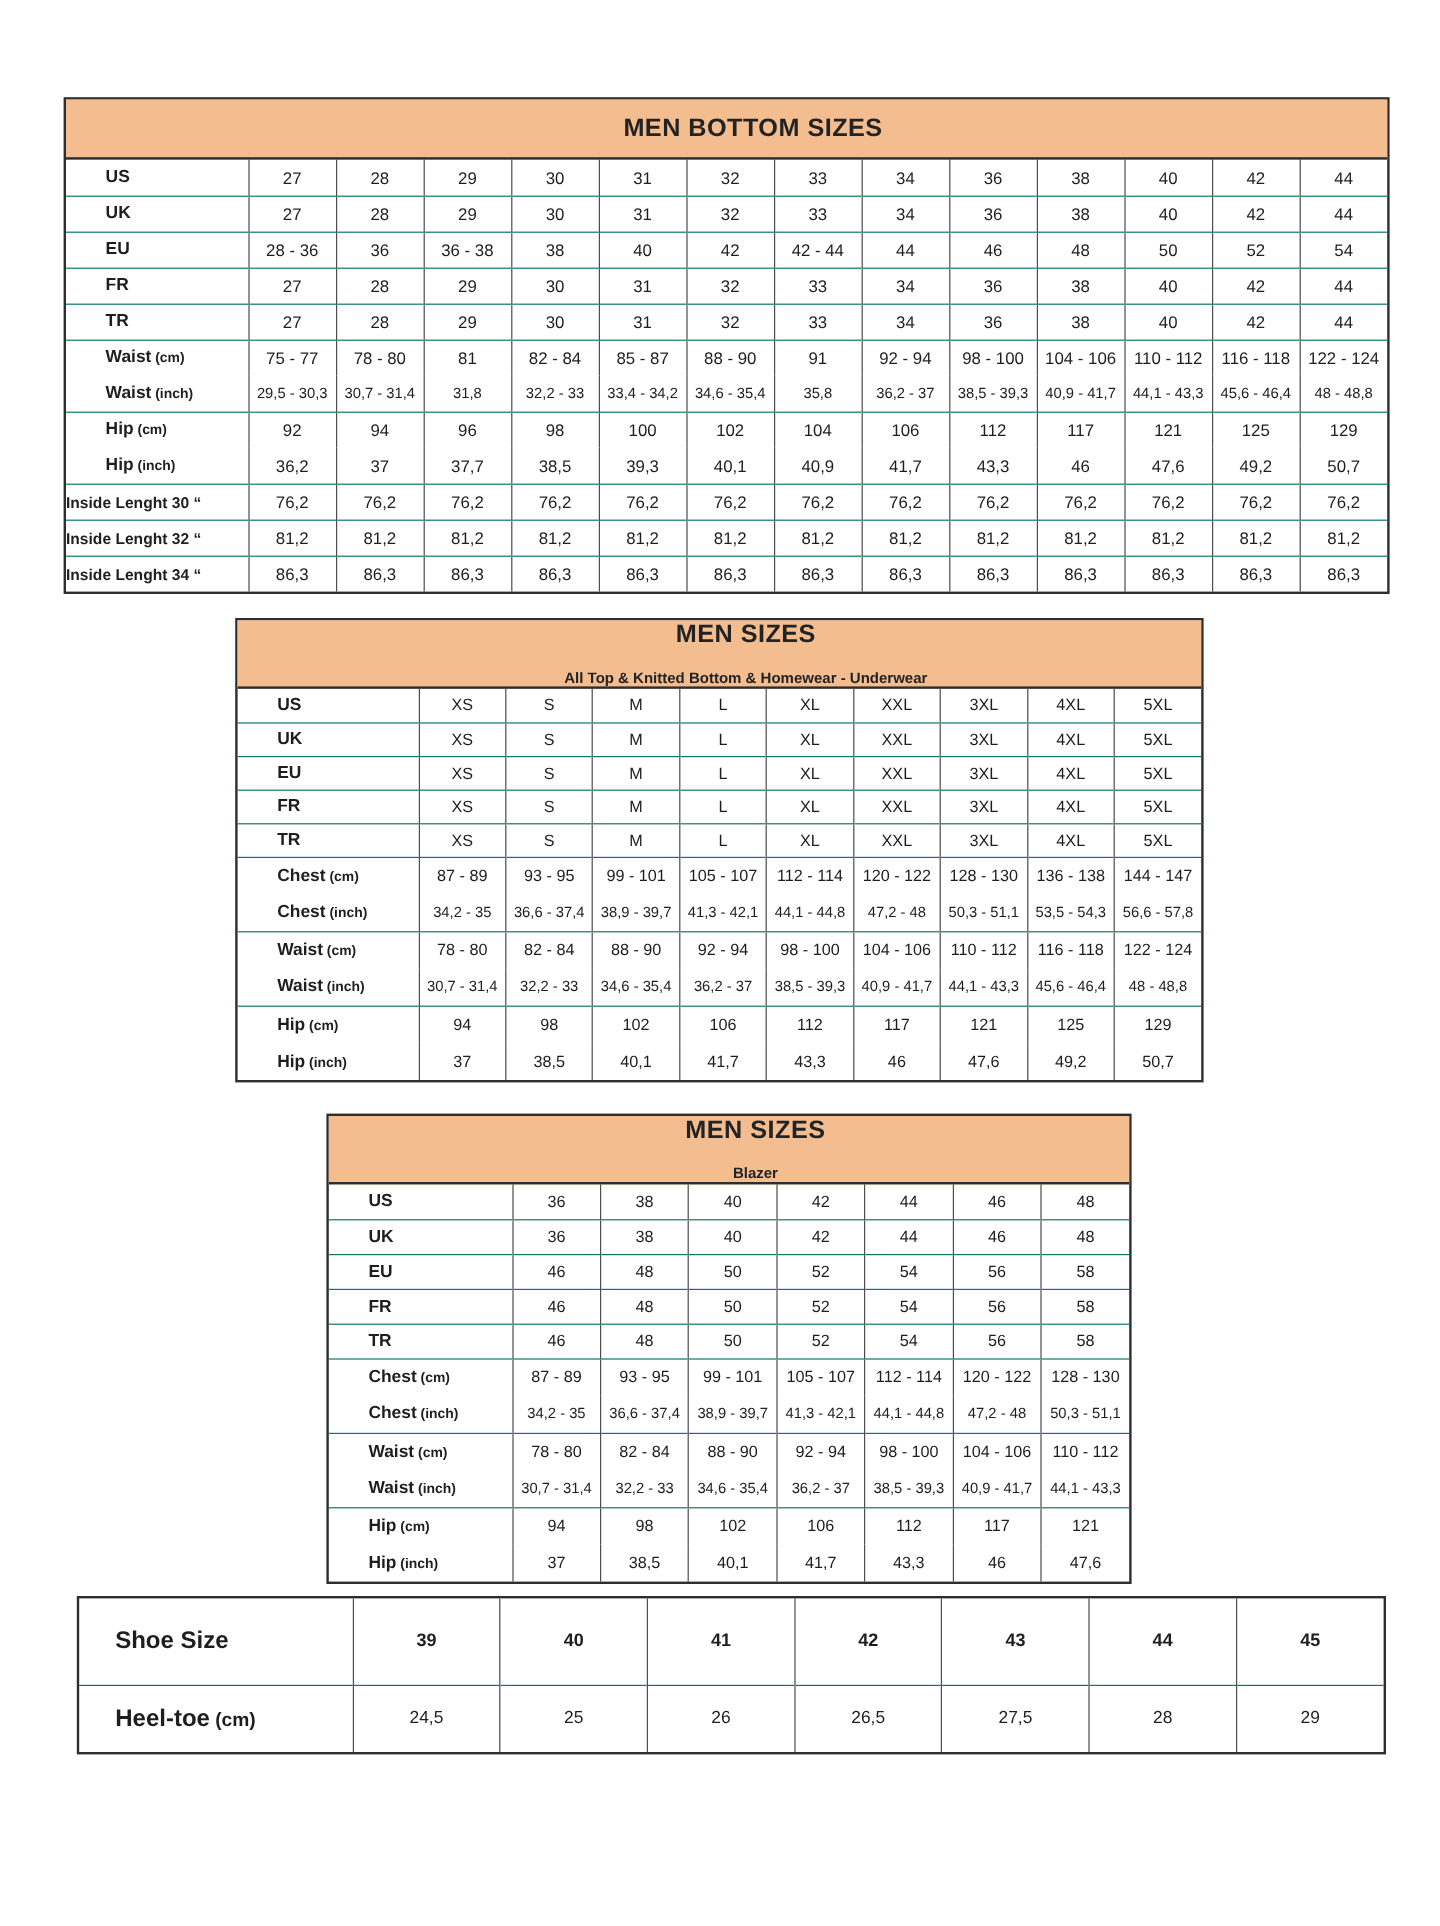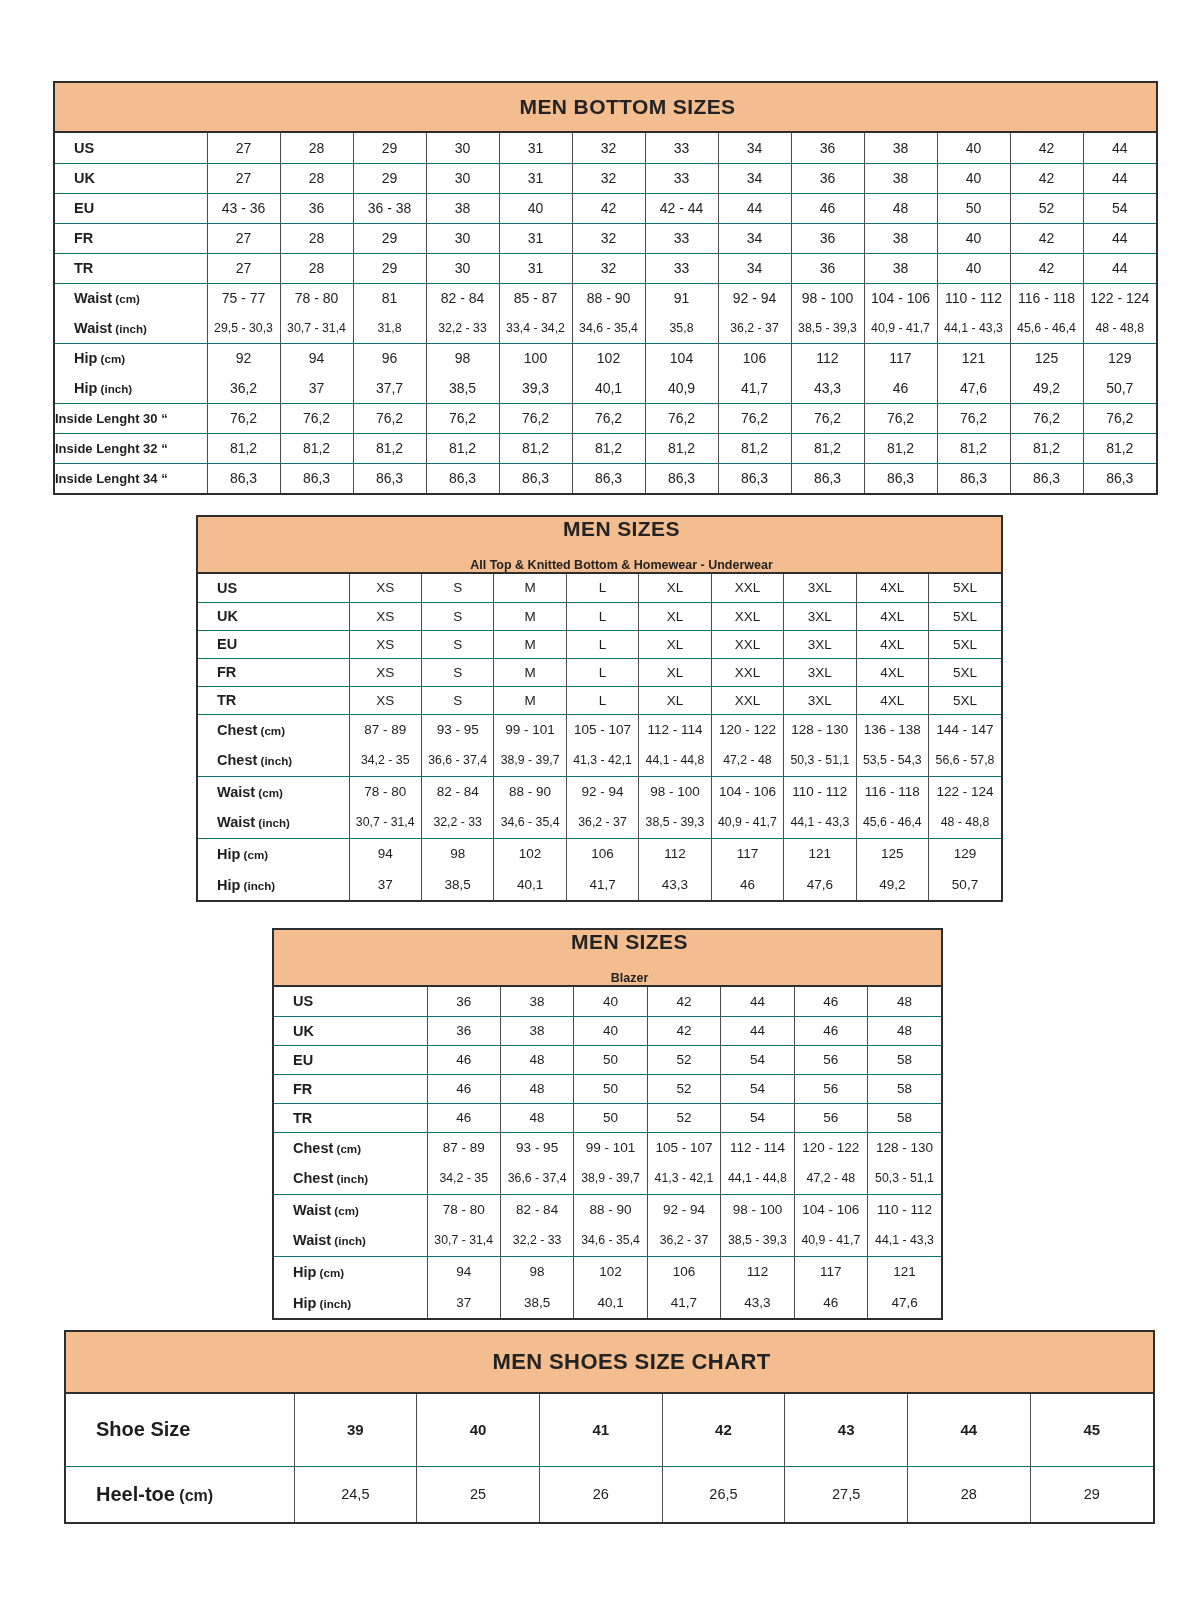--- a/index.html
+++ b/index.html
@@ -57,21 +57,21 @@
     border-left: 1px solid #4d4d4d;
     padding: 0;
     overflow: hidden;
     white-space: nowrap;
   }
   th:first-child { border-left: none; }
   th {
     text-align: left;
     font-weight: bold;
     font-size: 14.5px;
-    padding-left: 19px;
+    padding-left: 33px;
     box-sizing: border-box;
   }
   th .lunit { font-size: 0.8em; font-weight: bold; }
   td {
     text-align: center;
     font-size: 14px;
   }
   tr.small td { font-size: 12.3px; }
   tr.boldvals td { font-weight: bold; font-size: 15px; }
 
@@ -150,21 +150,21 @@
           <td>36</td>
           <td>38</td>
           <td>40</td>
           <td>42</td>
           <td>44</td>
         </tr>
       </tbody>
       <tbody class="group">
         <tr>
           <th><span class="lmain">EU</span></th>
-          <td>43 - 36</td>
+          <td>28 - 36</td>
           <td>36</td>
           <td>36 - 38</td>
           <td>38</td>
           <td>40</td>
           <td>42</td>
           <td>42 - 44</td>
           <td>44</td>
           <td>46</td>
           <td>48</td>
           <td>50</td>
@@ -619,24 +619,20 @@
           <td>41,7</td>
           <td>43,3</td>
           <td>46</td>
           <td>47,6</td>
         </tr>
       </tbody>
     </table>
 </section>
 
 <section class="tbl t4">
-  <header class="banner">
-    <div class="title">MEN SHOES SIZE CHART</div>
-
-  </header>
   <table>
       <tbody class="group">
         <tr class="boldvals">
           <th><span class="lmain">Shoe Size</span></th>
           <td>39</td>
           <td>40</td>
           <td>41</td>
           <td>42</td>
           <td>43</td>
           <td>44</td>

